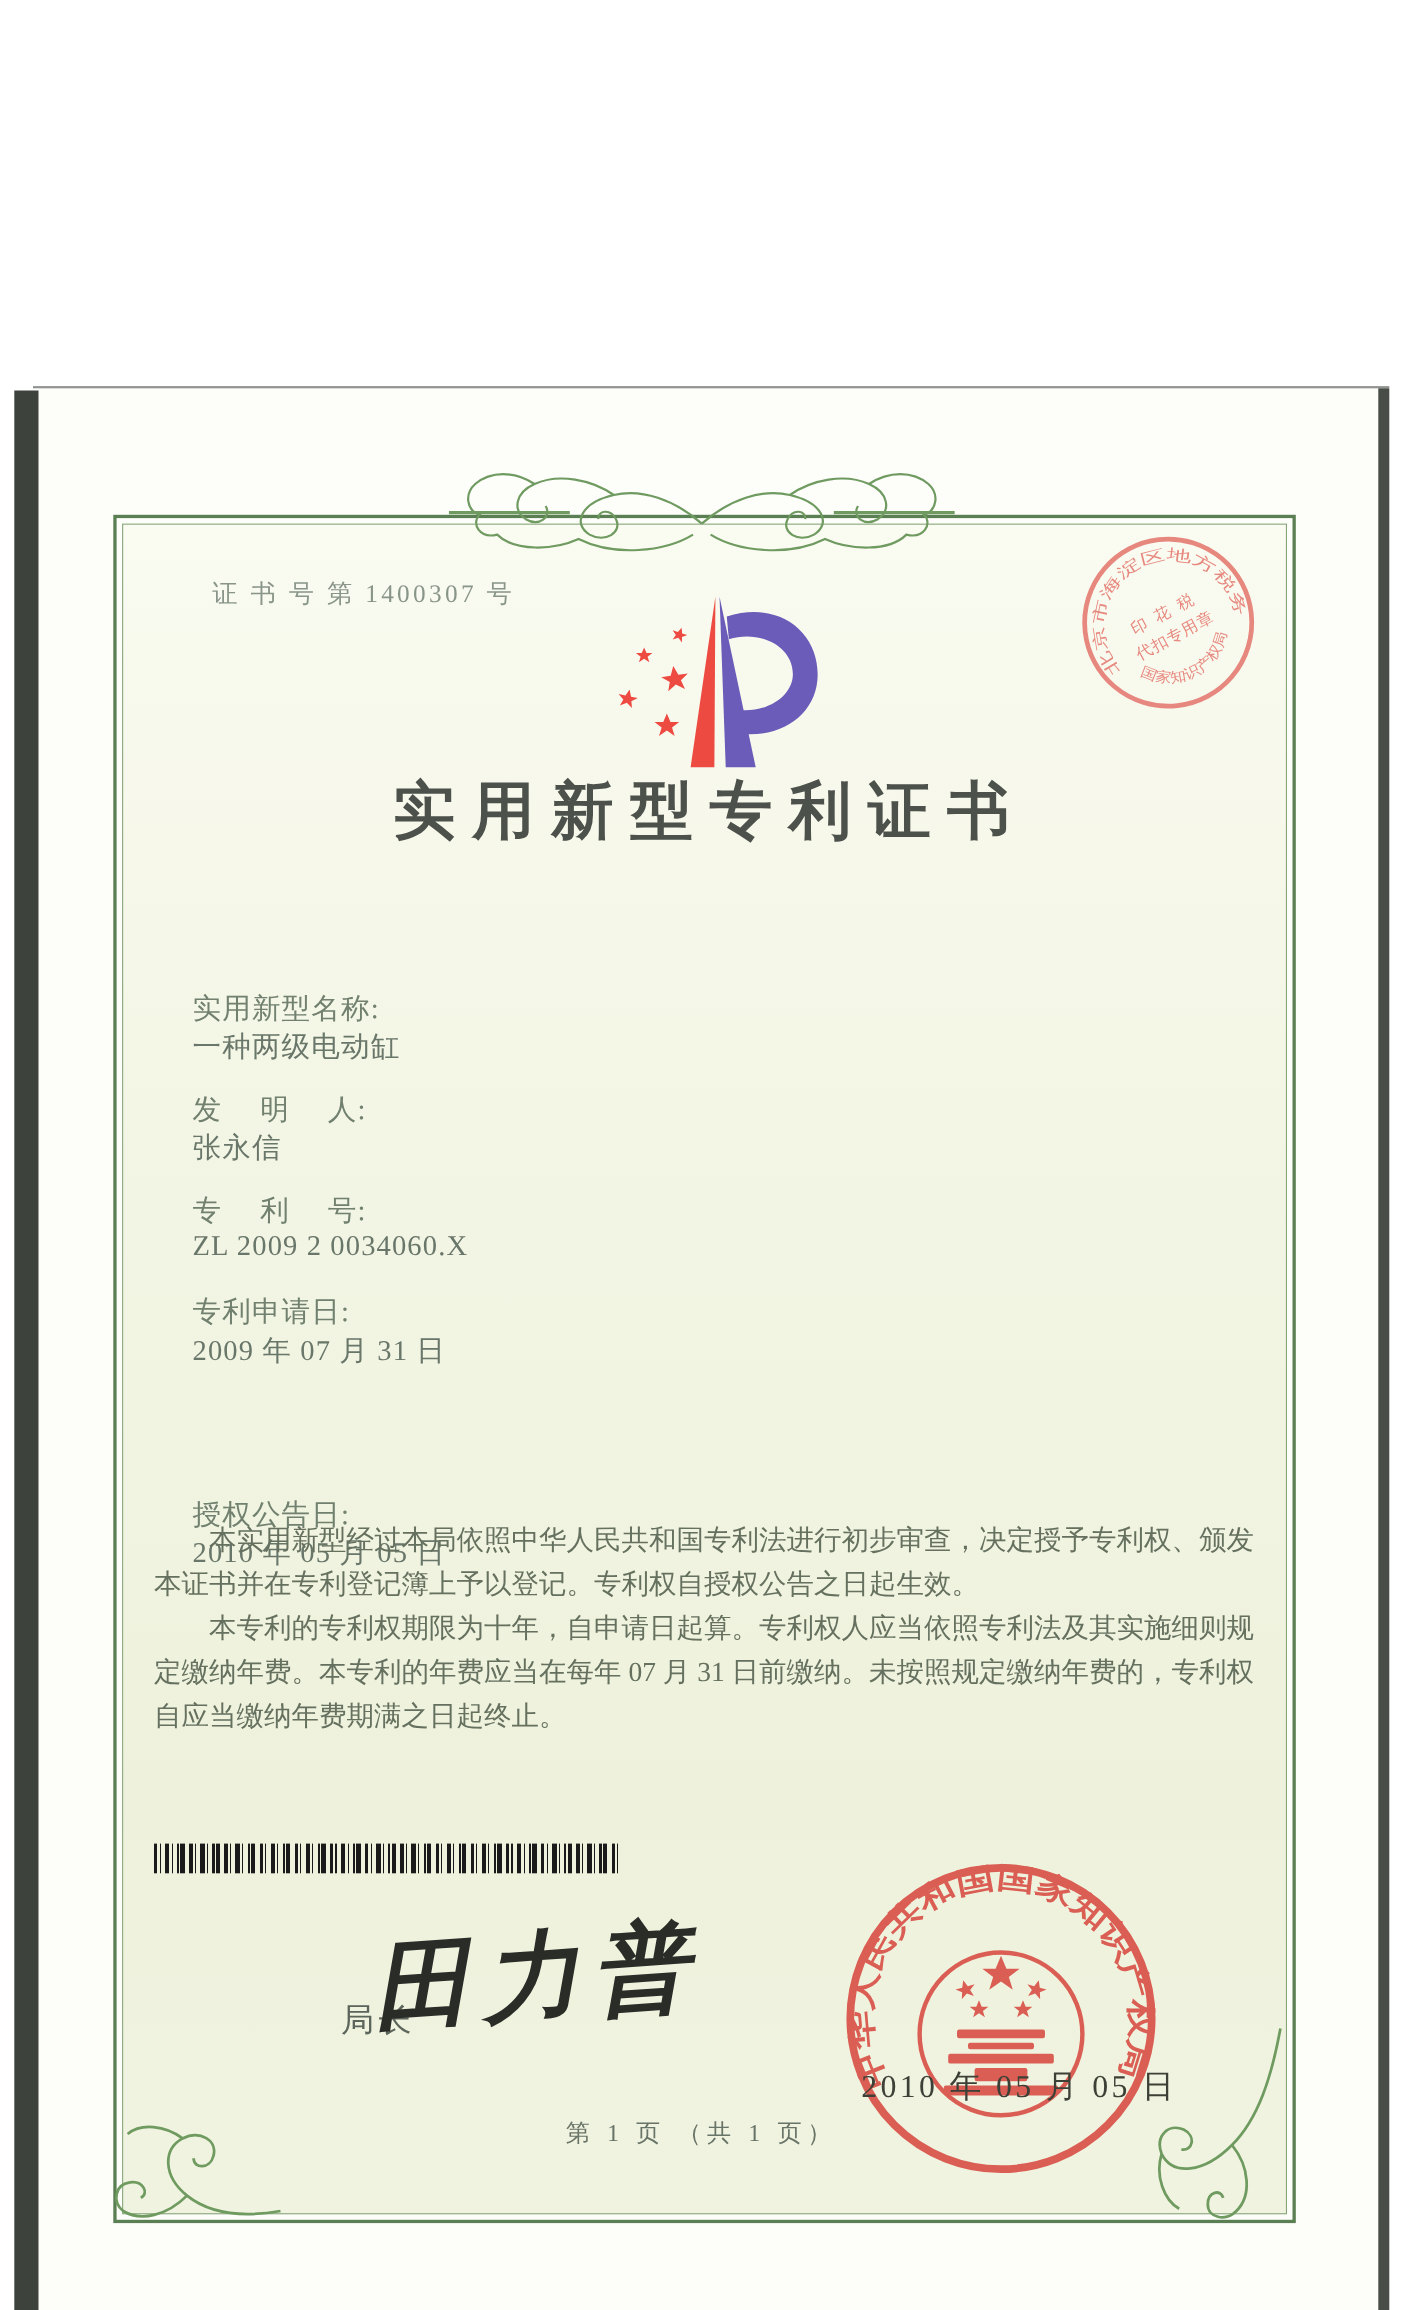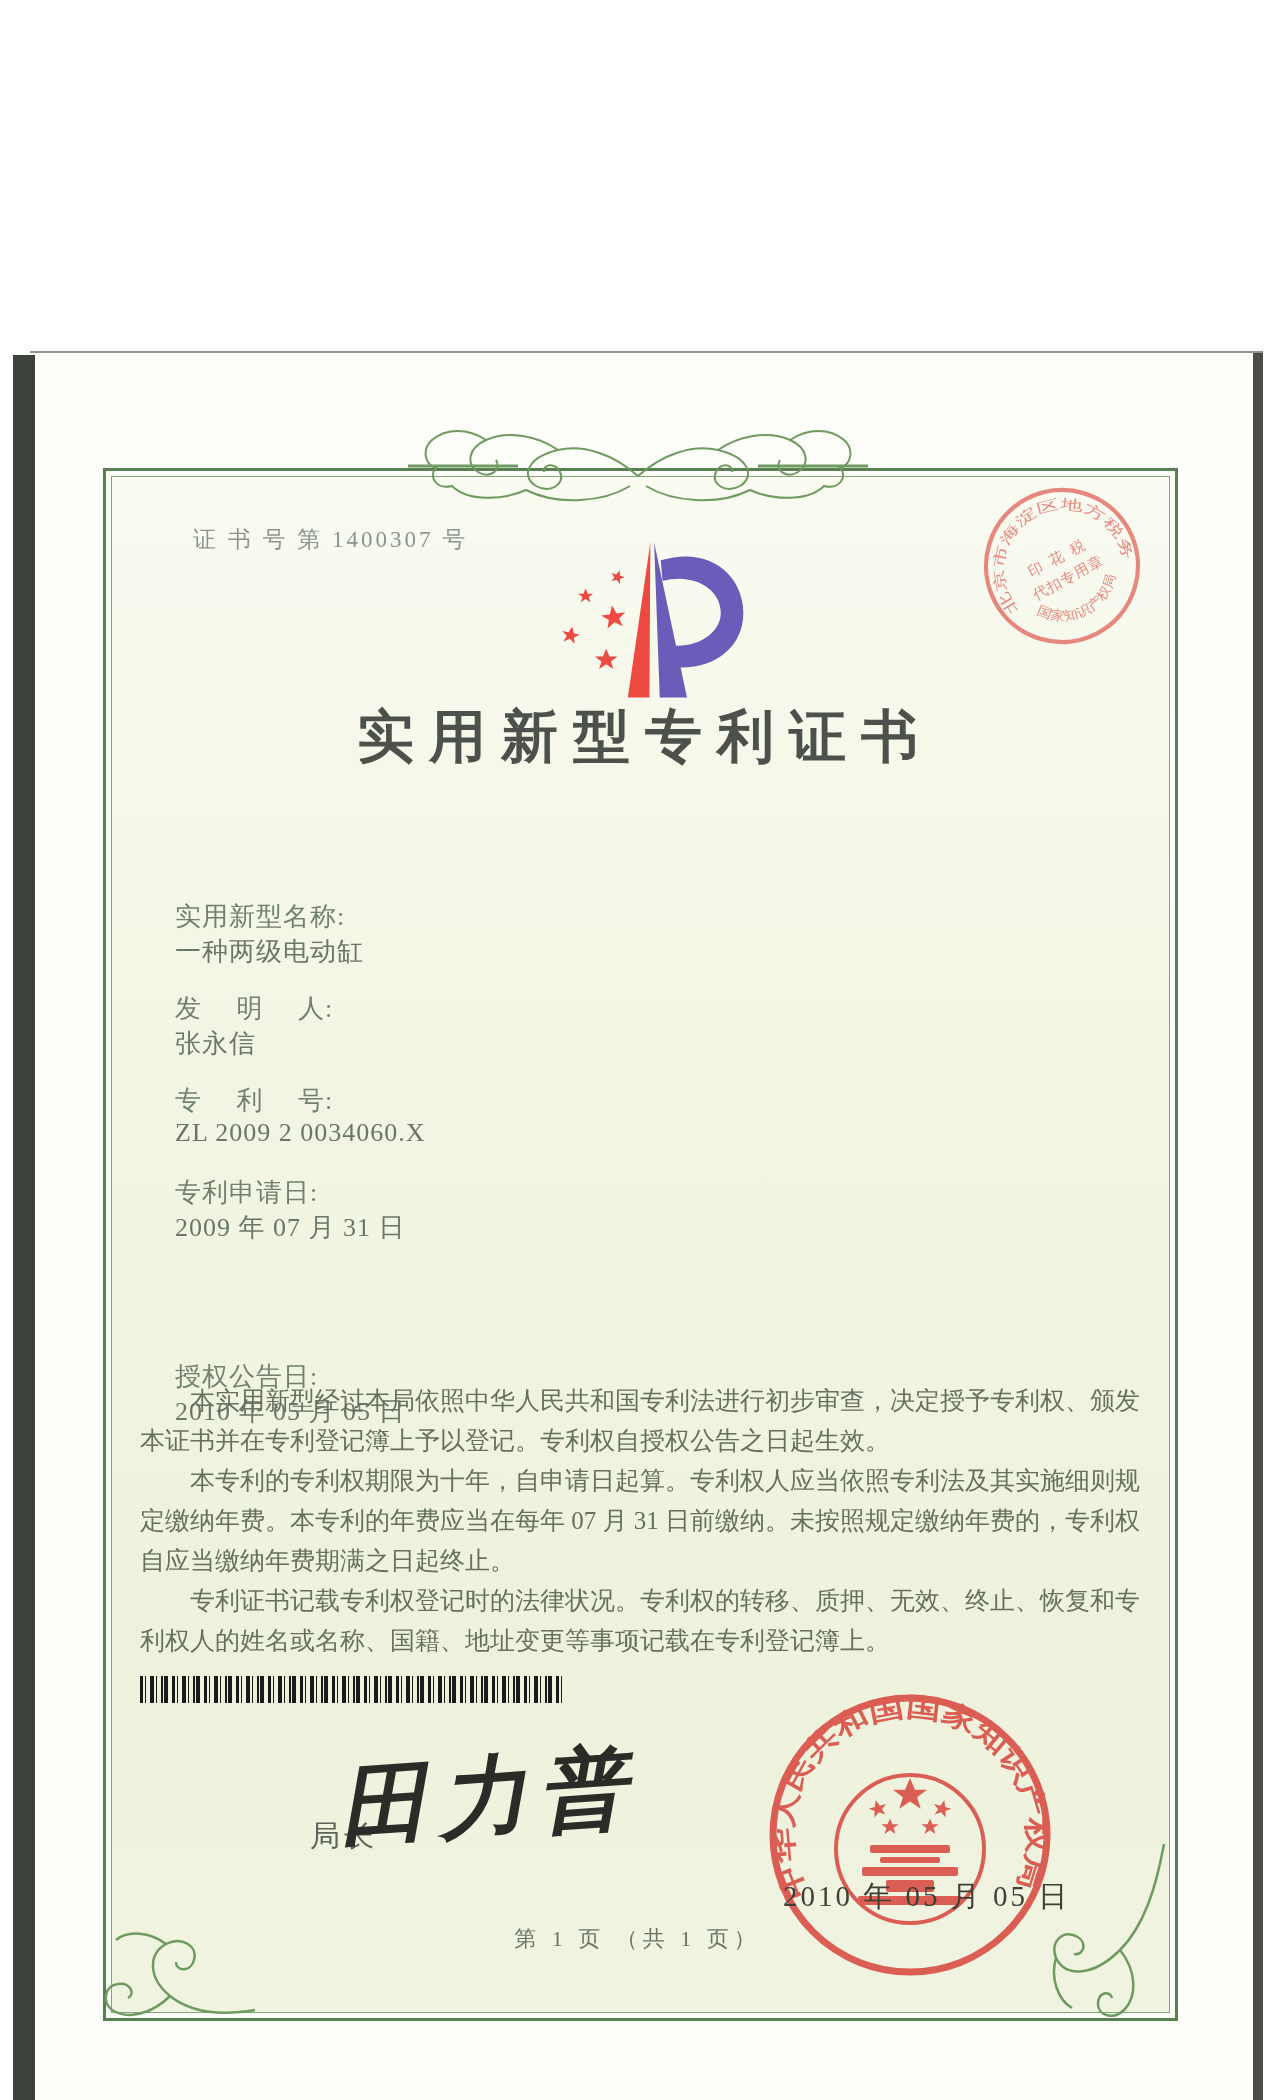--- a/index.html
+++ b/index.html
@@ -156,21 +156,20 @@
     <span class="val">2009 年 07 月 31 日</span>
   </div>
   <div class="abs field" id="field-5">
     <span>授权公告日:</span>
     <span class="val">2010 年 05 月 05 日</span>
   </div>
 
   <div class="abs" id="body-text">
     <p>本实用新型经过本局依照中华人民共和国专利法进行初步审查，决定授予专利权、颁发本证书并在专利登记簿上予以登记。专利权自授权公告之日起生效。</p>
     <p>本专利的专利权期限为十年，自申请日起算。专利权人应当依照专利法及其实施细则规定缴纳年费。本专利的年费应当在每年 07 月 31 日前缴纳。未按照规定缴纳年费的，专利权自应当缴纳年费期满之日起终止。</p>
-    <p>专利证书记载专利权登记时的法律状况。专利权的转移、质押、无效、终止、恢复和专利权人的姓名或名称、国籍、地址变更等事项记载在专利登记簿上。</p>
   </div>
 
   <div class="abs" id="barcode"></div>
 
   <div class="abs" id="sig-role">局长</div>
   <div class="abs" id="sig-name">田力普</div>
 
   <svg class="abs" id="issue-seal" viewBox="0 0 296 296">
     <defs>
       <path id="arcMain" d="M 46,207 A 118,118 0 1 1 250,207"></path>

